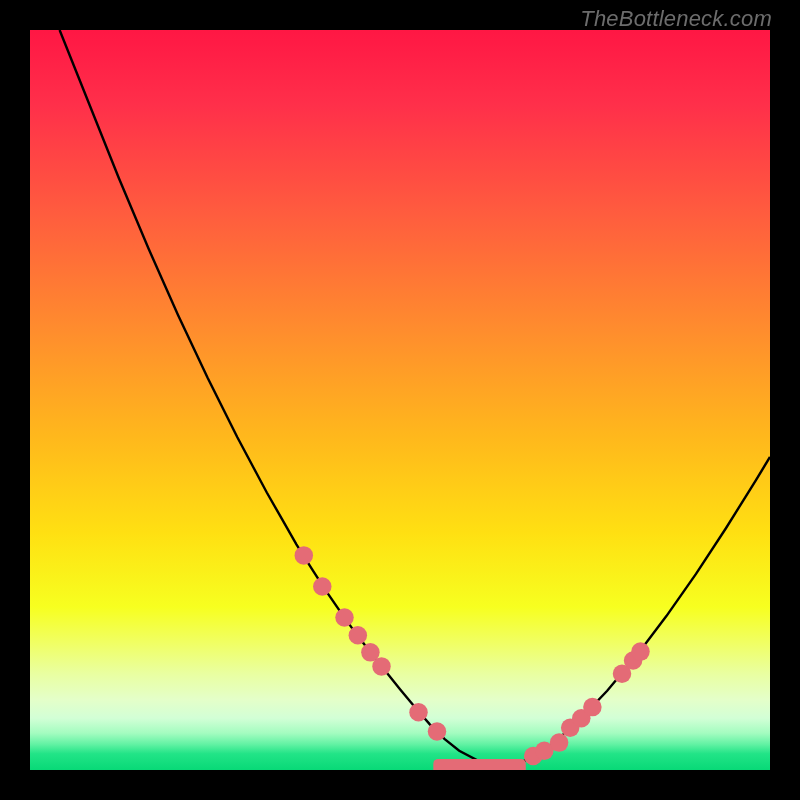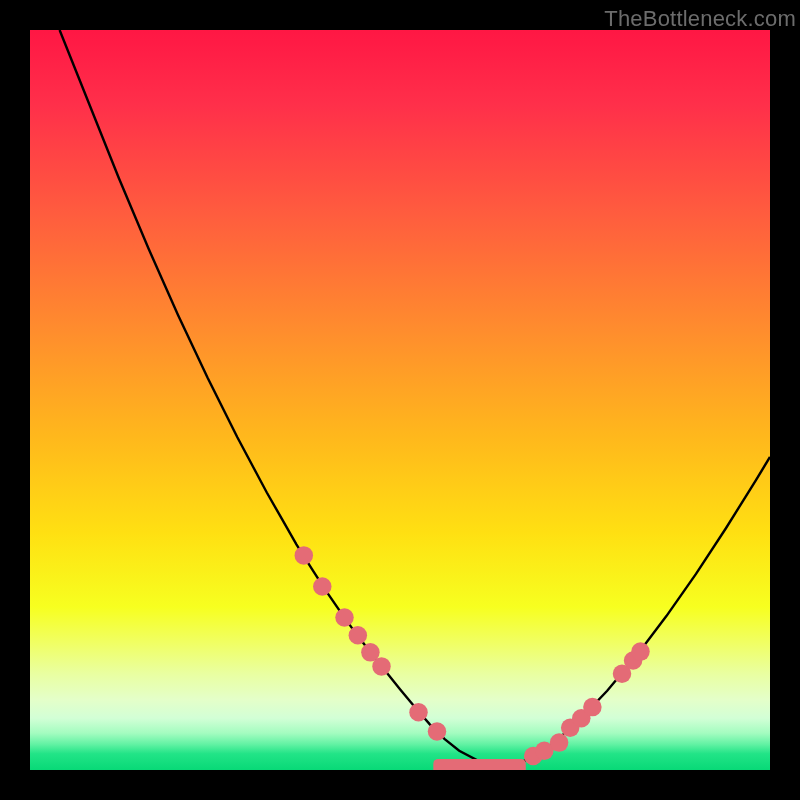--- a/index.html
+++ b/index.html
@@ -28,26 +28,27 @@
     position: absolute;
     inset: 0;
   }
   .curve-svg {
     position: absolute;
     inset: 0;
   }
   .watermark {
     position: absolute;
     top: 6px;
-    right: 4px;
+    right: 28px;
     color: #6c6c6c;
     font-size: 22px;
     letter-spacing: 0.2px;
     font-weight: 500;
     user-select: none;
+    font-style: italic;
   }
 </style>
 </head>
 <body>
 
 <div class="stage">
   <div class="plot-area">
     <svg class="gradient-bg" viewBox="0 0 740 740" preserveAspectRatio="none">
       <defs>
         <linearGradient id="bgGrad" x1="0" y1="0" x2="0" y2="1">

